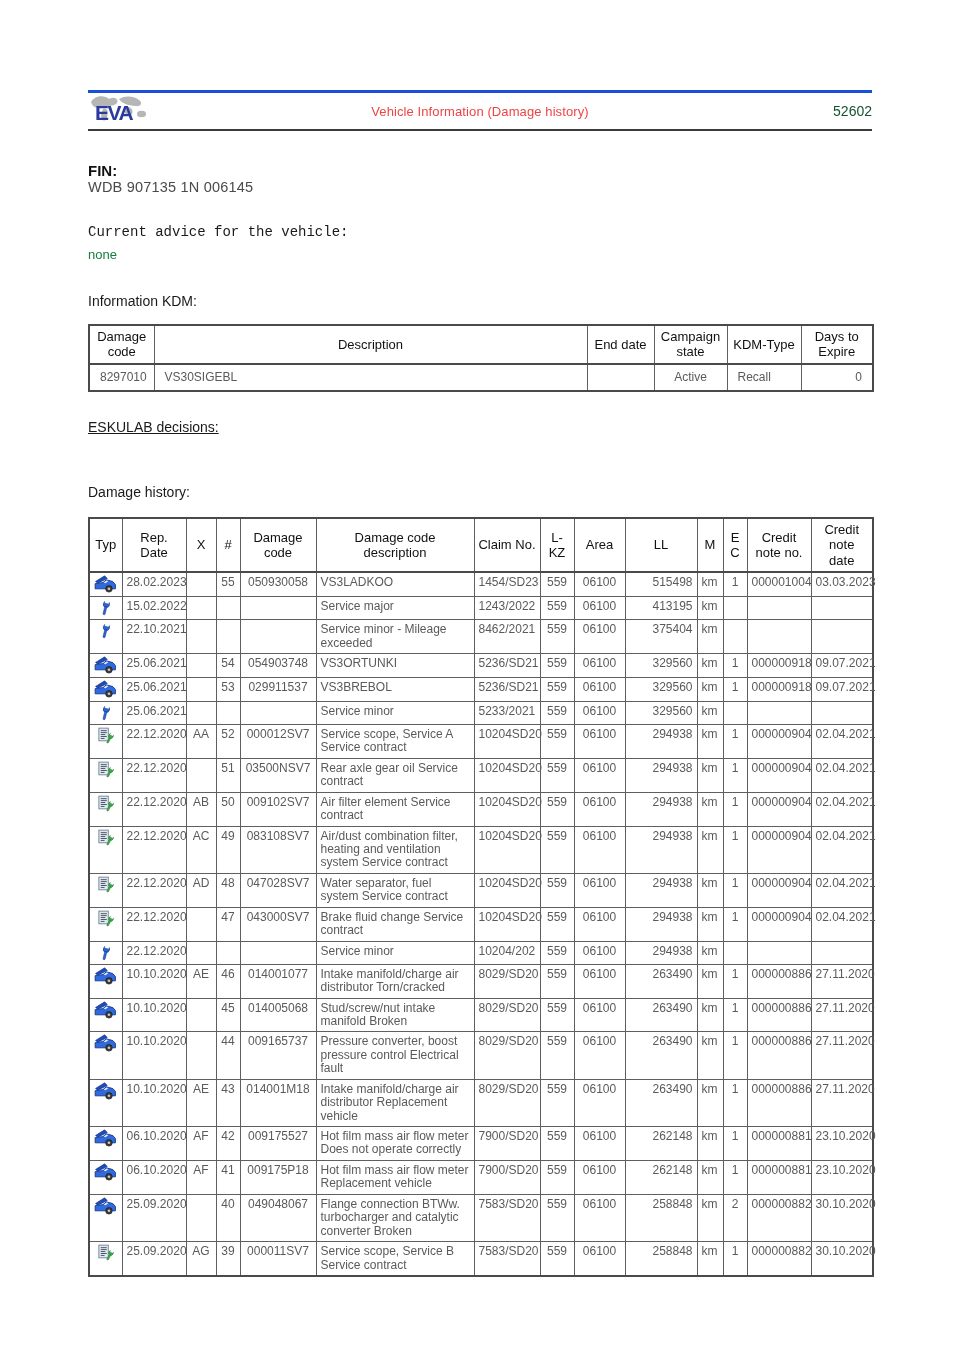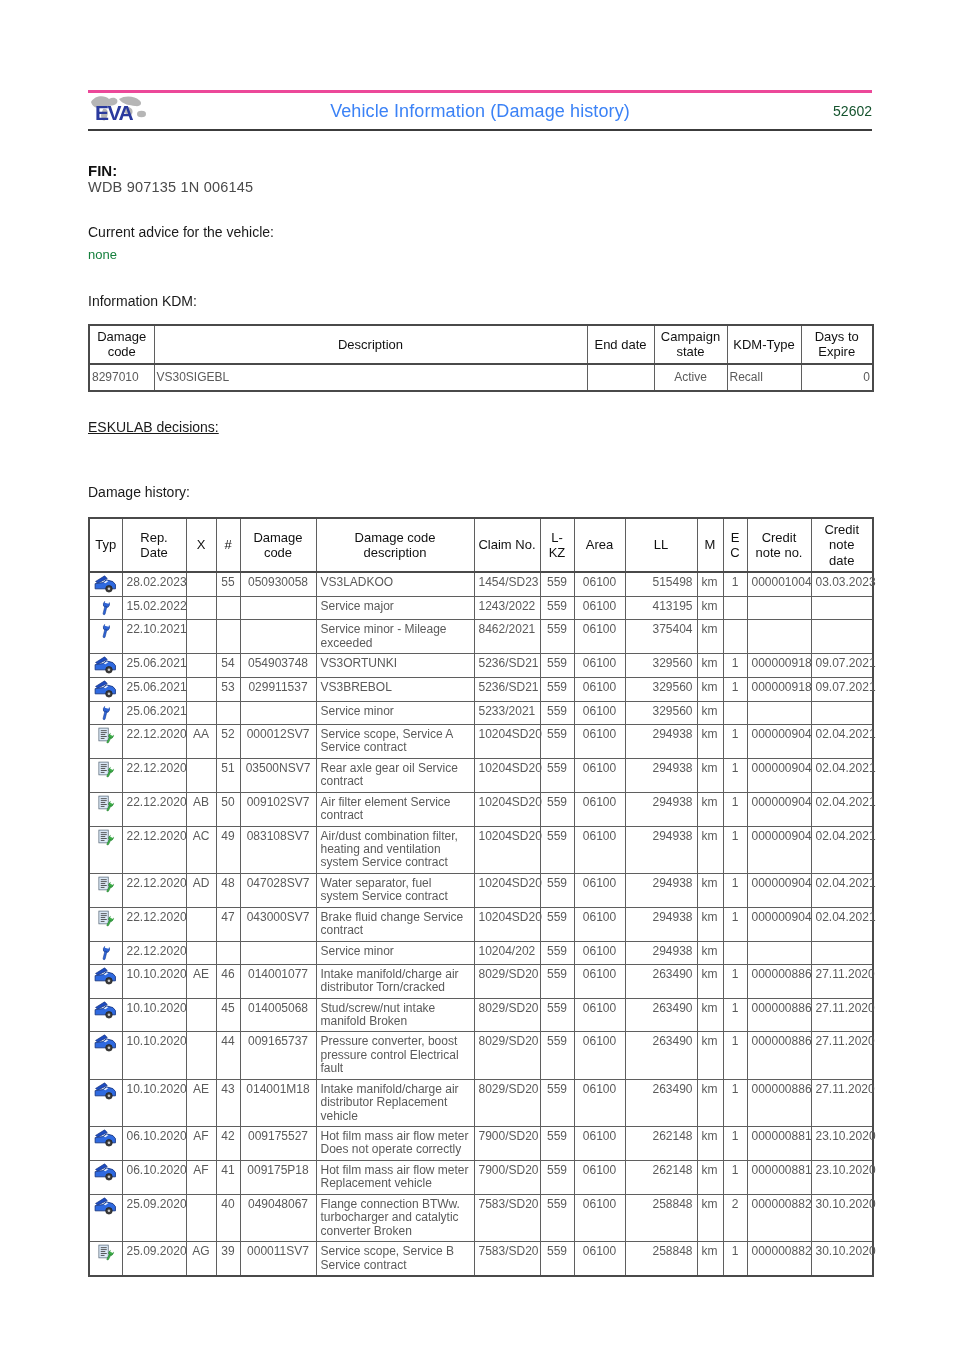--- a/index.html
+++ b/index.html
@@ -8,59 +8,59 @@
     width: 960px; height: 1359px;
     font-family: "Liberation Sans", sans-serif;
     color: #222;
     overflow: hidden;
   }
   .page { width: 784px; margin: 0 auto; }
   .top-gap { height: 90px; }
 
   
   .band {
-    border-top: 3px solid #ec4899;
+    border-top: 3px solid #1d4ed8;
     border-bottom: 2px solid #3c3c3c;
     height: 41px;
     display: flex; align-items: center;
     position: relative;
   }
   .logo { width: 62px; height: 36px; flex: 0 0 auto; }
   .band-title {
     position: absolute; left: 0; right: 0; text-align: center;
-    font-size: 18px; color: #3b82f6; letter-spacing: .1px;
+    font-size: 13px; color: #ef4444; letter-spacing: .1px;
   }
   .band-page { margin-left: auto; font-size: 14px; color: #14532d; }
 
   
   .fin-row { margin-top: 31px; display: flex; align-items: baseline; flex-direction: column; }
   .fin-label { font-weight: bold; font-size: 15px; width: 107px; color: #111; }
   .fin-value { font-size: 14.5px; color: #4a4a4a; letter-spacing: .2px; }
 
   .sec-label { font-size: 14px; color: #1a1a1a; }
-  .advice-label { margin-top: 29px; }
+  .advice-label { margin-top: 29px; font-family: Liberation Mono, monospace; }
   .advice-value { margin-top: 7px; font-size: 13px; color: #15803d; }
   .kdm-label { margin-top: 31px; }
   .eskulab-label { margin-top: 27px; text-decoration: underline; }
   .dh-label { margin-top: 49px; }
 
   
   table { border-collapse: collapse; table-layout: fixed; width: 784px; }
   th, td { border: 1px solid #5f5f5f; vertical-align: top; }
   table { border: 2px solid #4a4a4a; }
   thead th { border-bottom: 2px solid #4a4a4a; }
   th {
     font-weight: normal; font-size: 13px; color: #111;
     text-align: center; white-space: pre-line;
     padding: 3px 2px; line-height: 1.18; vertical-align: middle;
   }
   td { font-size: 12px; color: #5a5a5a; line-height: 1.12; }
 
   .kdm-table { margin-top: 15px; }
-  .kdm-table td { padding: 6px 2px; }
+  .kdm-table td { padding: 6px 10px; }
   .cell-left   { text-align: left; }
   .cell-center { text-align: center; }
   .cell-right  { text-align: right; }
 
   .dh-table { margin-top: 17px; }
   .dh-table td { padding: 3px 4px; }
   .dh-table td.c-typ { text-align: center; padding: 2px 1px; }
   .c-date, .c-desc, .c-claim, .c-m { text-align: left; }
   .c-x, .c-num, .c-code, .c-lkz, .c-area, .c-ec, .c-cn, .c-cnd { text-align: center; }
   .c-ll { text-align: right; padding-right: 4px !important; }

